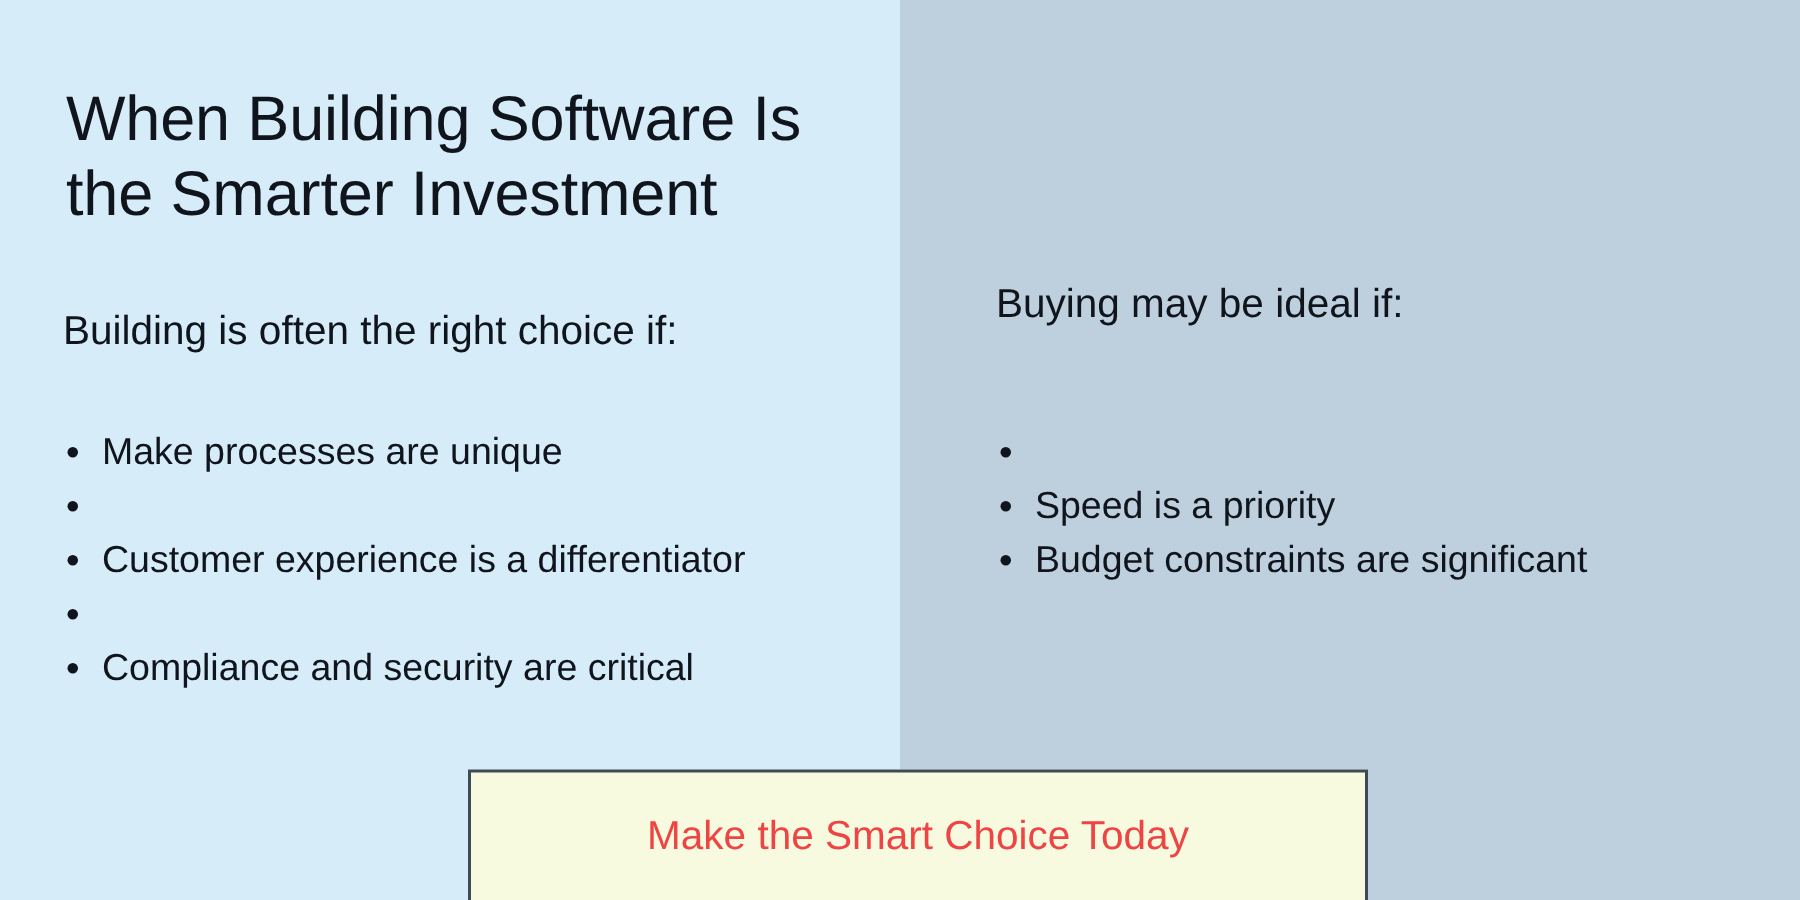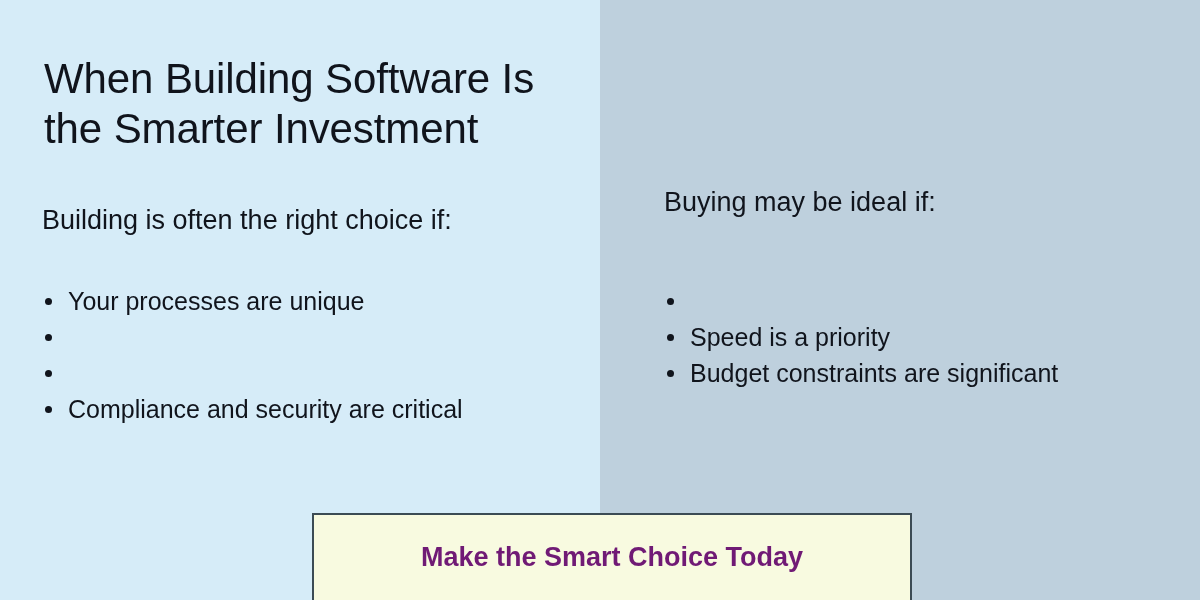--- a/index.html
+++ b/index.html
@@ -92,42 +92,46 @@
     box-sizing: border-box;
     background: #f8fae0;
     border: 2px solid #3c4b54;
     display: flex;
     align-items: flex-start;
     justify-content: center;
   }
   #cta-label {
     margin-top: 26px;
     font-size: 27px;
-    font-weight: 700;
+    font-weight: 400;
     line-height: 32px;
-    color: #701a75;
+    color: #ef4444;
     white-space: nowrap;
   }
 </style>
 </head>
 <body>
 
 <div id="canvas">
 
   <div class="panel" id="panel-left">
     <h1 class="col-title">When Building Software Is
 the Smarter Investment</h1>
     <p class="col-subtitle">Building is often the right choice if:</p>
     <ul class="bullet-list" id="build-bullets">
       <li>
         <span class="bullet-dot"></span>
-        <span>Your processes are unique</span>
+        <span>Make processes are unique</span>
       </li>
       <li>
         <span class="bullet-dot"></span>
+      </li>
+      <li>
+        <span class="bullet-dot"></span>
+        <span>Customer experience is a differentiator</span>
       </li>
       <li>
         <span class="bullet-dot"></span>
       </li>
       <li>
         <span class="bullet-dot"></span>
         <span>Compliance and security are critical</span>
       </li>
     </ul>
   </div>

